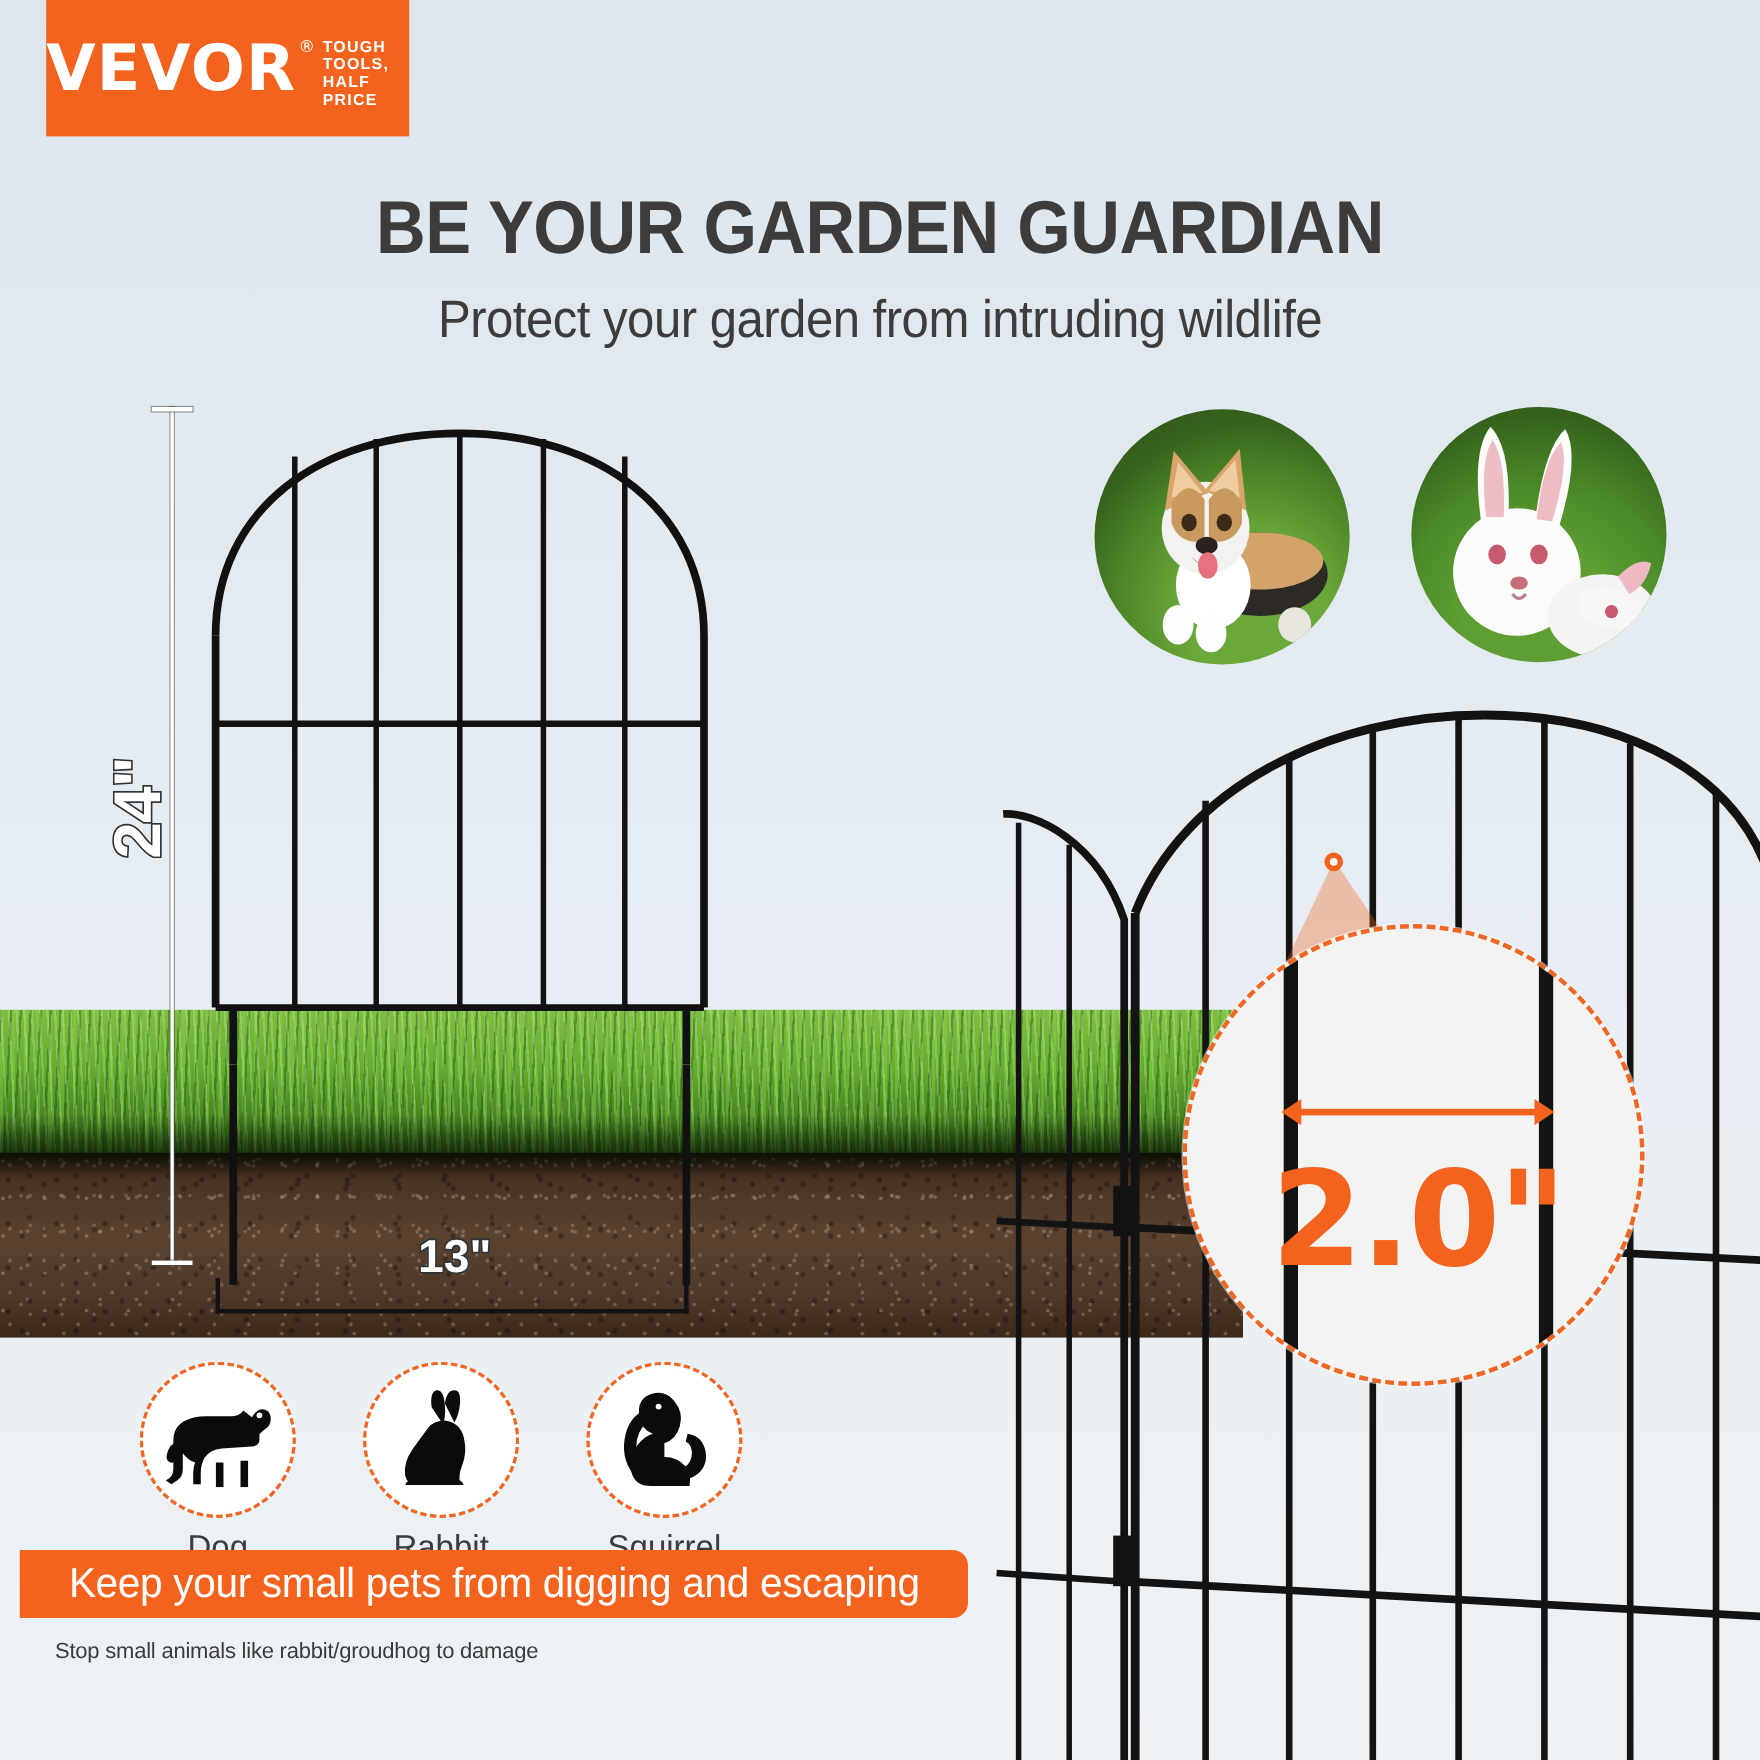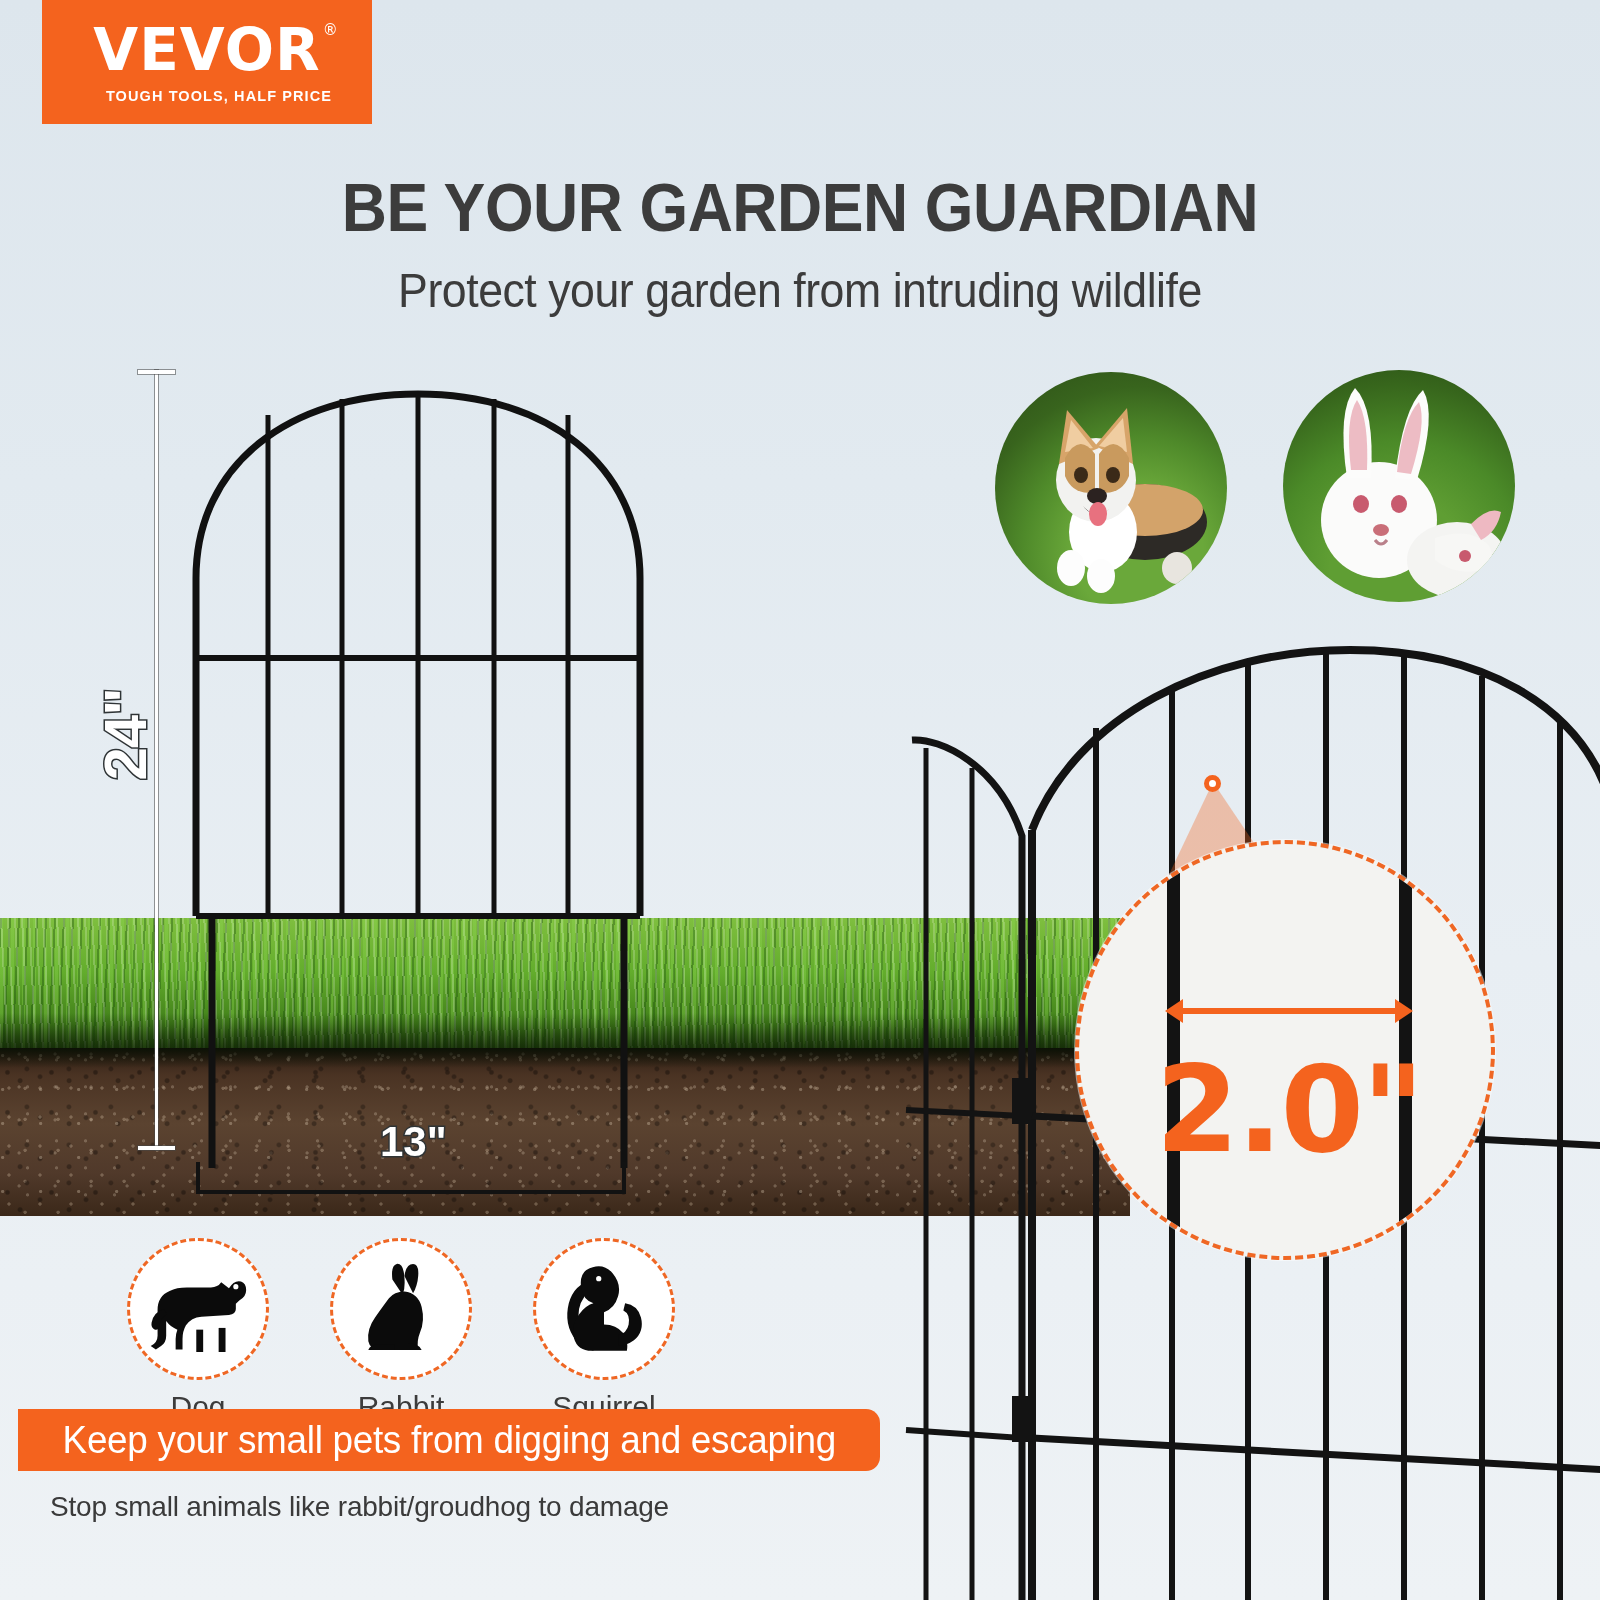--- a/index.html
+++ b/index.html
@@ -6,21 +6,21 @@
   body{
     width:1600px;height:1600px;overflow:hidden;
     font-family:"Liberation Sans",sans-serif;
     background:#dbe4ec;
   }
   #stage{position:relative;width:1600px;height:1600px;overflow:hidden;
     background:linear-gradient(180deg,#dde6ed 0%,#e2eaf0 30%,#e8eef3 60%,#eef2f5 100%);}
 
   
   .logo{position:absolute;left:42px;top:0;width:330px;height:124px;background:#f4631e;
-        display:flex;flex-direction:column;align-items:center;justify-content:center;}
+        display:flex;flex-direction:row;align-items:center;justify-content:center;}
   .logo-word{position:relative;color:#fff;font-weight:bold;font-size:58px;letter-spacing:1px;
         line-height:1;font-family:"DejaVu Sans",sans-serif;}
   .logo-reg{position:absolute;right:-18px;top:2px;font-size:15px;font-weight:normal;}
   .logo-tag{color:#fff;font-size:14.5px;letter-spacing:1.1px;margin-top:9px;font-weight:bold;margin-left:24px;}
 
   
   .headline{position:absolute;left:0;top:168px;width:1600px;text-align:center;
       font-size:68px;font-weight:bold;color:#3c3c3c;letter-spacing:-0.5px;
       transform:scaleX(.92);transform-origin:50% 50%;font-family:"Liberation Sans",sans-serif;}
   .subhead{position:absolute;left:0;top:263px;width:1600px;text-align:center;
@@ -102,21 +102,21 @@
   .anim-circle{position:absolute;inset:0;border-radius:50%;background:#fff;
      border:3px dashed #ef6724;box-sizing:border-box;
      display:flex;align-items:center;justify-content:center;}
   .anim-label{position:absolute;top:152px;width:142px;text-align:center;font-size:30px;color:#3c3c3c;}
 
   
   .banner{position:absolute;left:18px;top:1409px;width:862px;height:62px;background:#f4631e;
      border-radius:0 14px 14px 0;display:flex;align-items:center;}
   .banner span{color:#fff;font-size:38px;padding-left:46px;letter-spacing:-.3px;
      transform:scaleX(.97);transform-origin:0 50%;white-space:nowrap;}
-  .body-copy{position:absolute;left:50px;top:1488px;width:760px;font-size:28px;color:#3a3a3a;
+  .body-copy{position:absolute;left:50px;top:1488px;width:760px;font-size:20px;color:#3a3a3a;
      line-height:1.34;letter-spacing:-.2px;}
 </style>
 </head>
 <body>
 
 <div id="stage">
 
   <div class="grass"></div>
   <div class="soil"></div>
 

